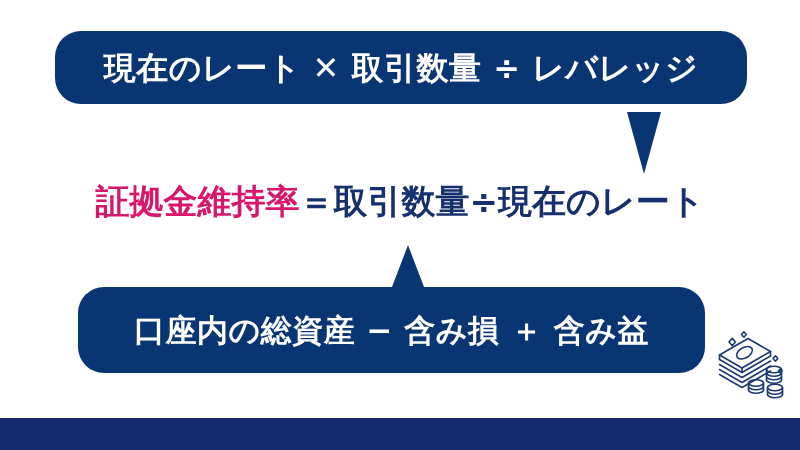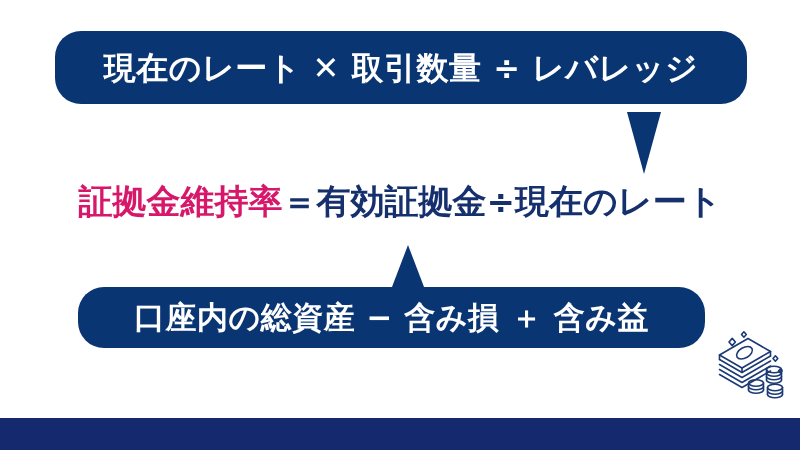--- a/index.html
+++ b/index.html
@@ -59,21 +59,21 @@
     height: 0;
     border-left: 17px solid transparent;
     border-right: 17px solid transparent;
     border-top: 62px solid #0a3573;
   }
 
   #bubble-bottom {
     left: 78px;
     top: 287px;
     width: 627px;
-    height: 61px;
+    height: 86px;
     border-radius: 26px;
   }
   #bubble-bottom .bubble-text {
     font-size: 31px;
   }
 
   
   .tail-up {
     position: absolute;
     left: 387px;
@@ -127,21 +127,21 @@
 <body>
 
 <div class="slide">
 
   <div class="tail-down"></div>
   <div class="bubble" id="bubble-top">
     <span class="bubble-text">現在のレート ✕ 取引数量 ÷ レバレッジ</span>
   </div>
 
   <div id="formula">
-    <span class="hl">証拠金維持率</span><span class="nv">＝</span><span class="nv">有効証拠金</span><span class="nv">÷</span><span class="nv">現在のレート</span>
+    <span class="hl">証拠金維持率</span><span class="nv">＝</span><span class="nv">取引数量</span><span class="nv">÷</span><span class="nv">現在のレート</span>
   </div>
 
   <div class="tail-up"></div>
   <div class="bubble" id="bubble-bottom">
     <span class="bubble-text">口座内の総資産 − 含み損 ＋ 含み益</span>
   </div>
 
   <div id="money-icon">
     <svg viewBox="0 0 78 78" width="78" height="78" fill="none" stroke="#1b3a75" stroke-width="1.6" stroke-linecap="round" stroke-linejoin="round">
 

